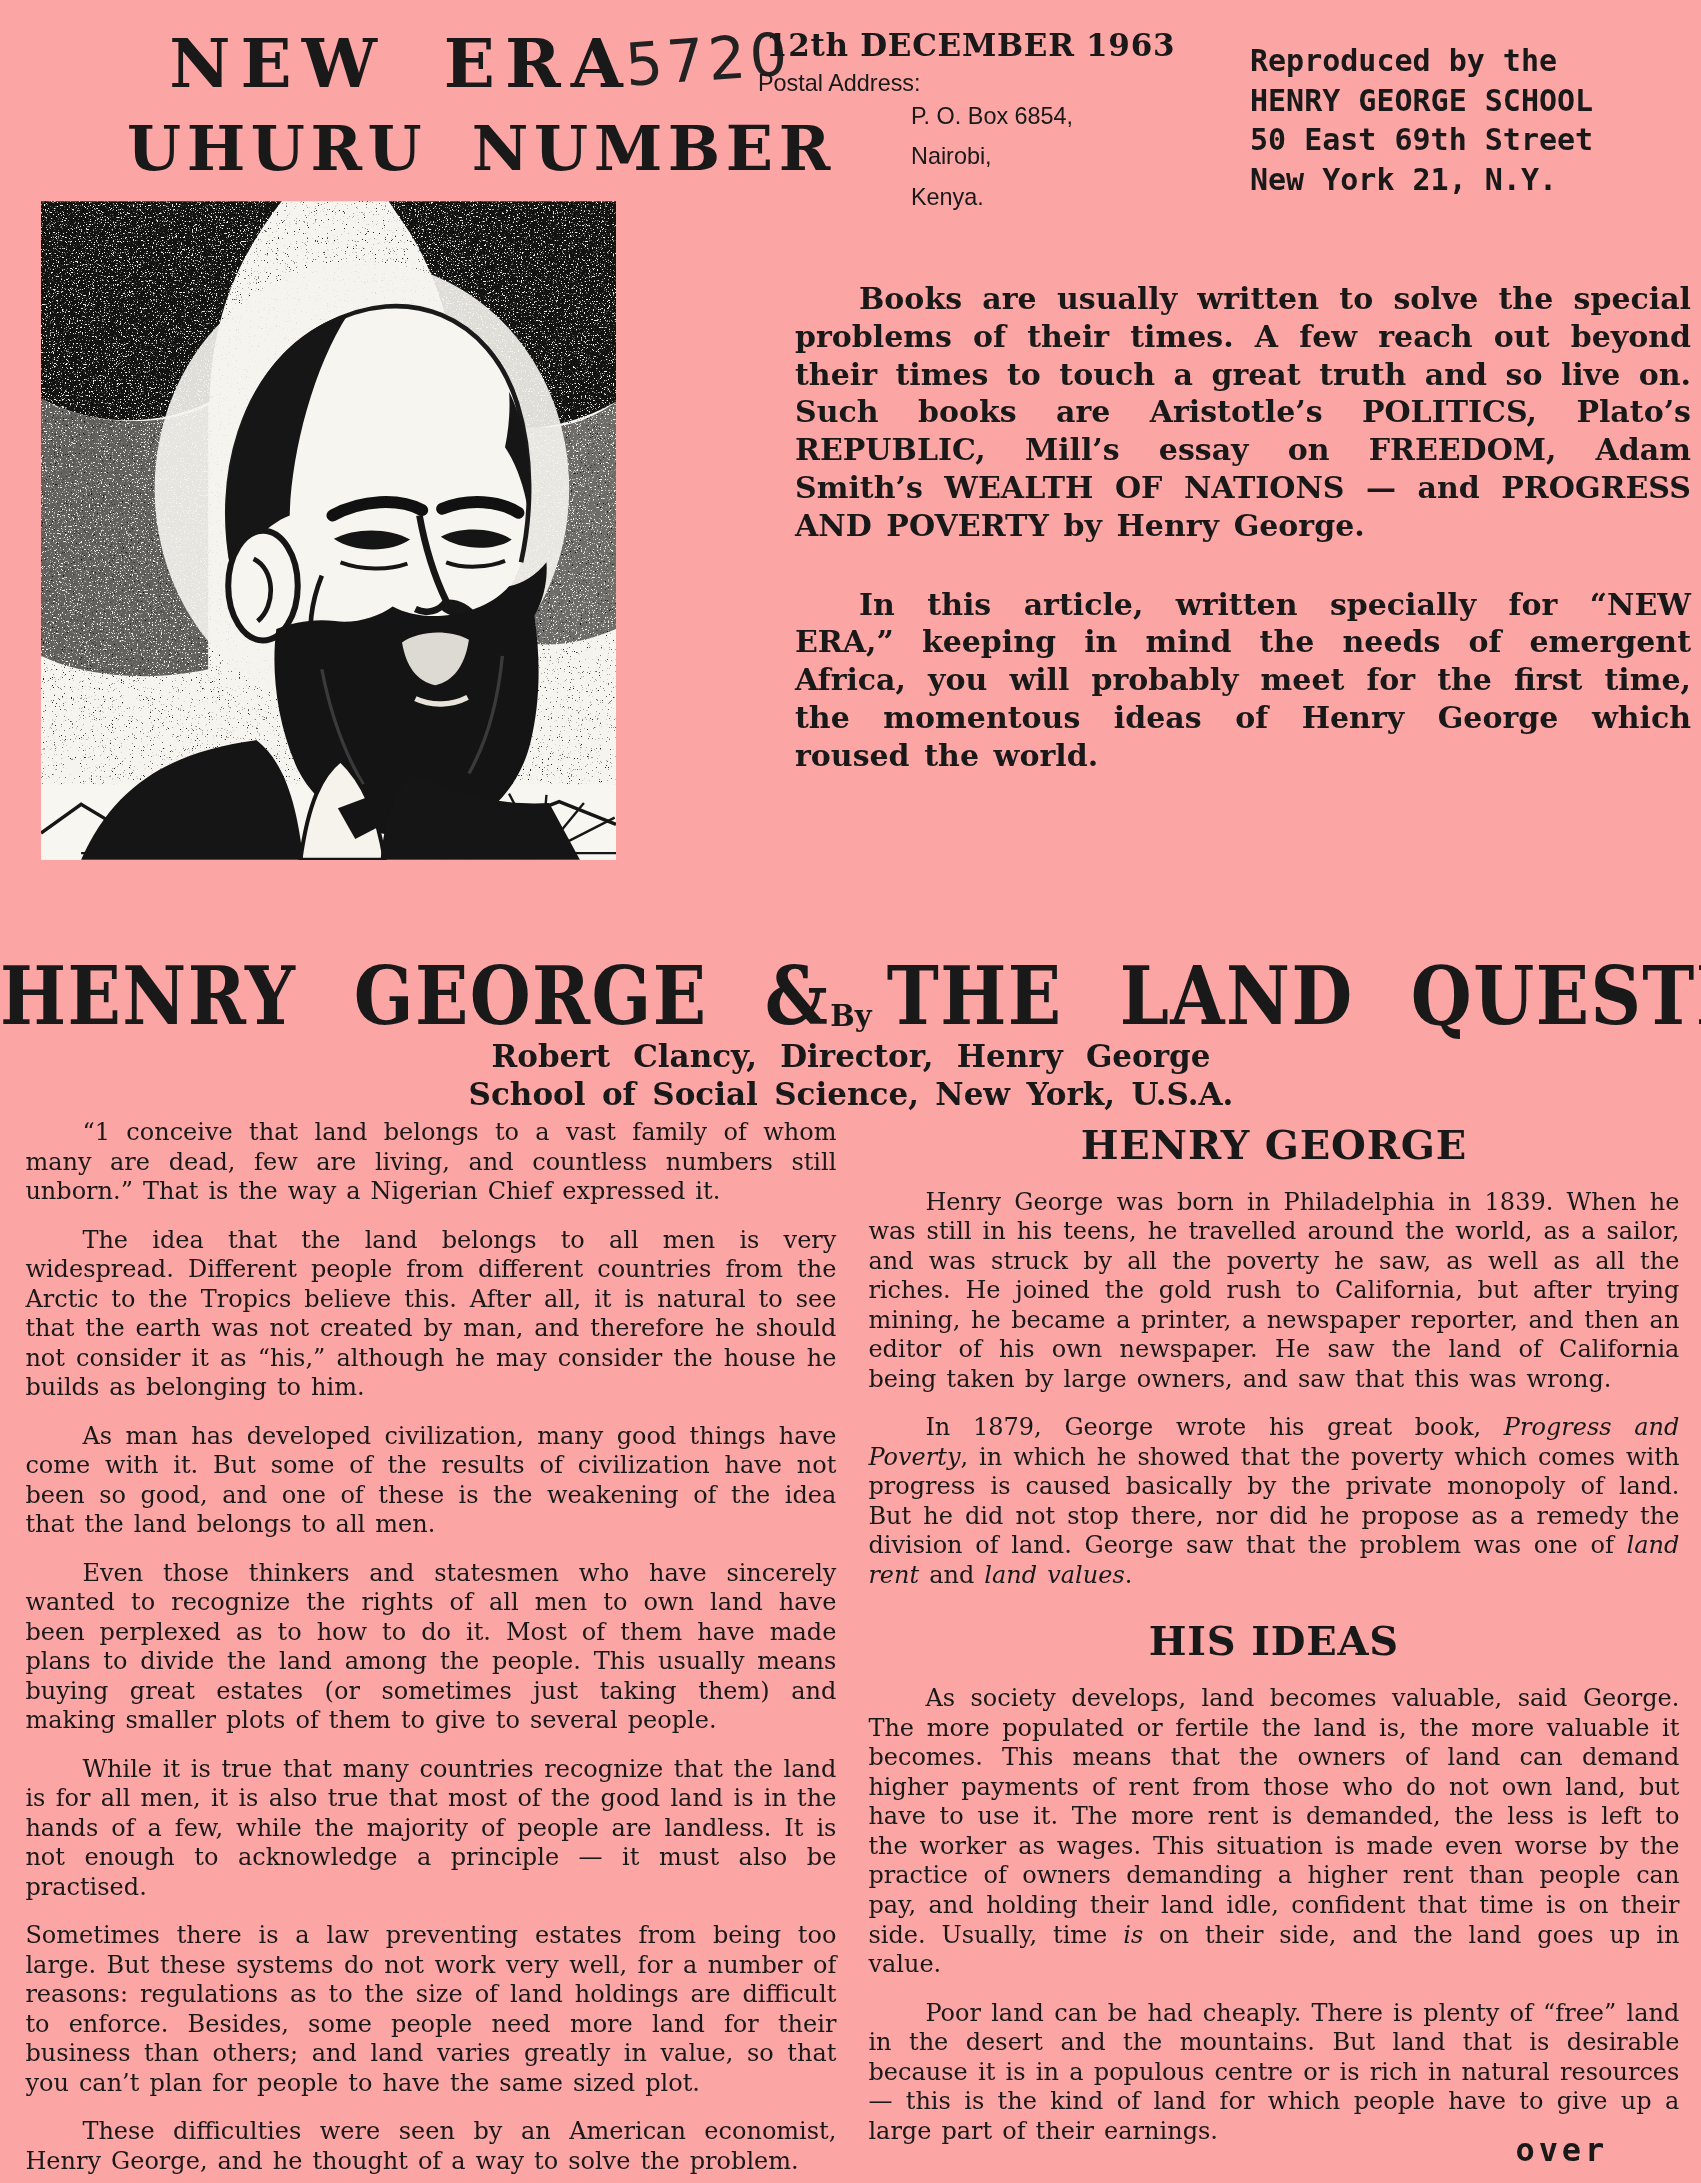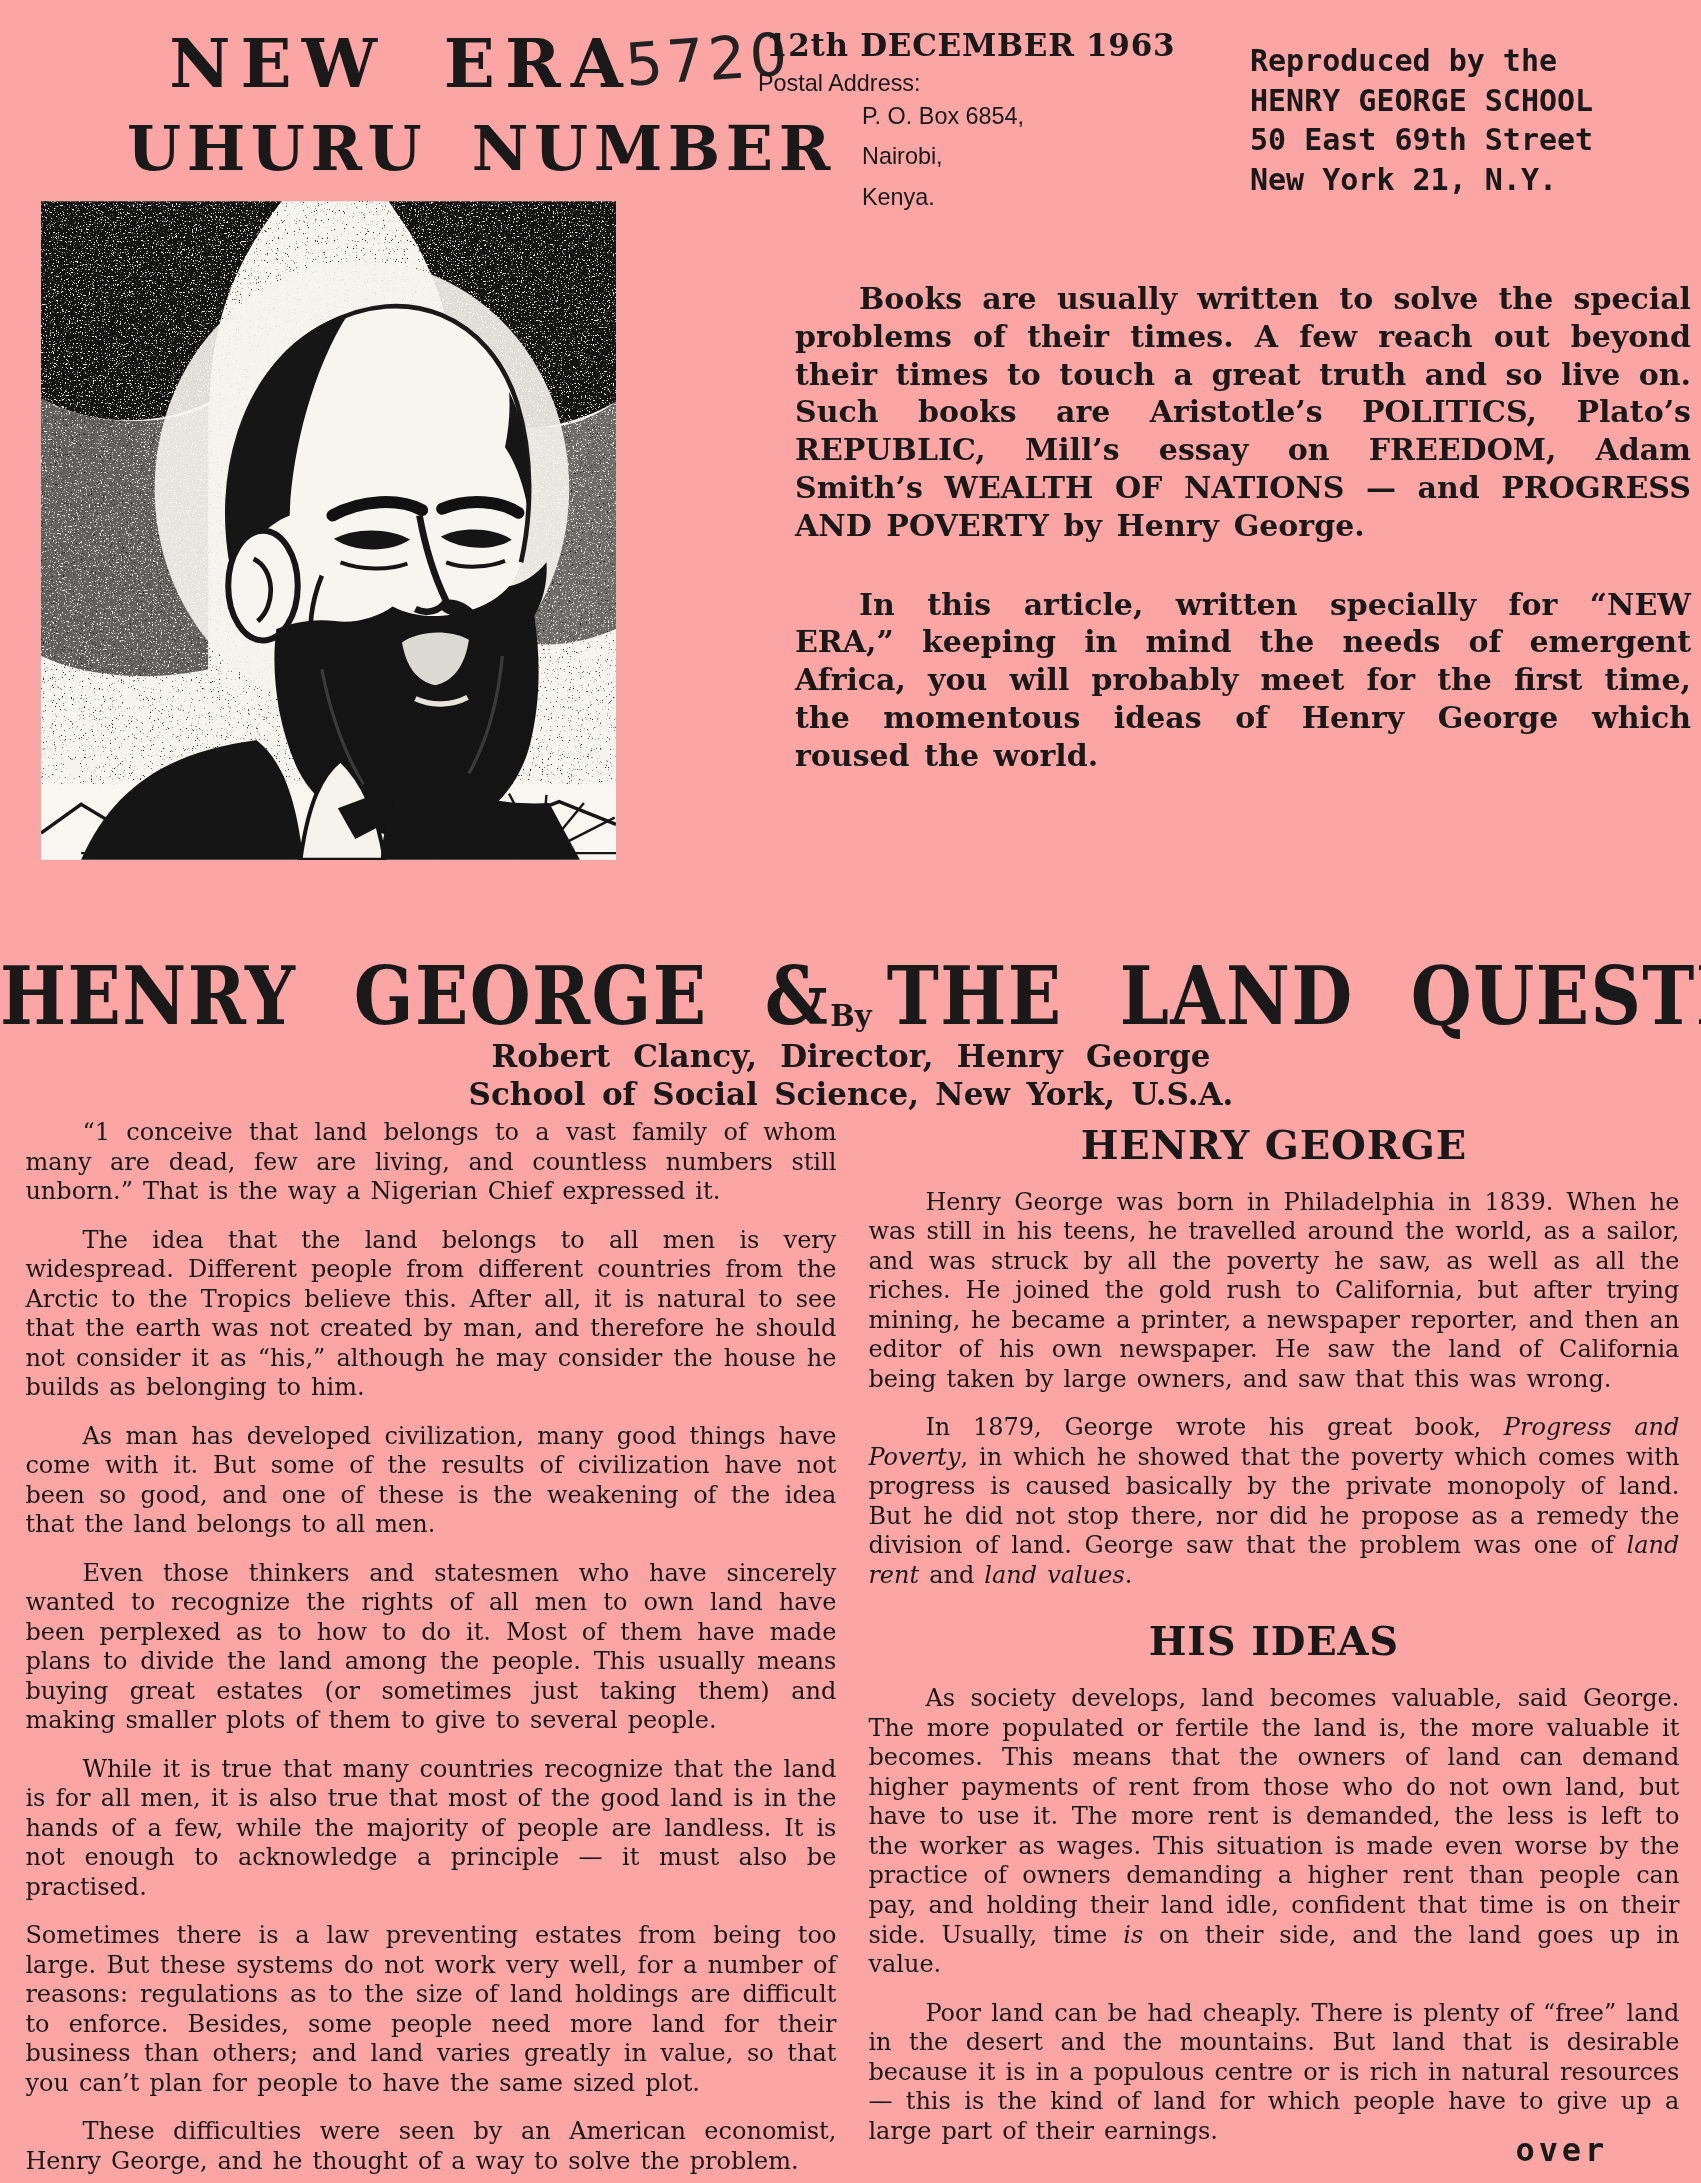--- a/index.html
+++ b/index.html
@@ -25,21 +25,21 @@
   }
   .date-line{
     position:absolute;left:766px;top:27px;
     font-size:31px;font-weight:bold;letter-spacing:0.7px;white-space:nowrap;
   }
   .postal-label{
     position:absolute;left:758px;top:70px;
     font-family:"Liberation Sans","DejaVu Sans",sans-serif;font-size:23.4px;
   }
   .postal-lines{
-    position:absolute;left:862px;top:96px;
+    position:absolute;left:911px;top:96px;
     font-family:"Liberation Sans","DejaVu Sans",sans-serif;
     font-size:23.4px;line-height:1.72;
   }
   .repro-block{
     position:absolute;left:1204px;top:41px;
     font-family:"DejaVu Sans Mono","Liberation Mono",monospace;
     font-size:30px;font-weight:bold;line-height:1.32;white-space:nowrap;margin-left:46px;
   }
   
   .portrait{position:absolute;left:41px;top:201px;width:575px;height:659px;}

